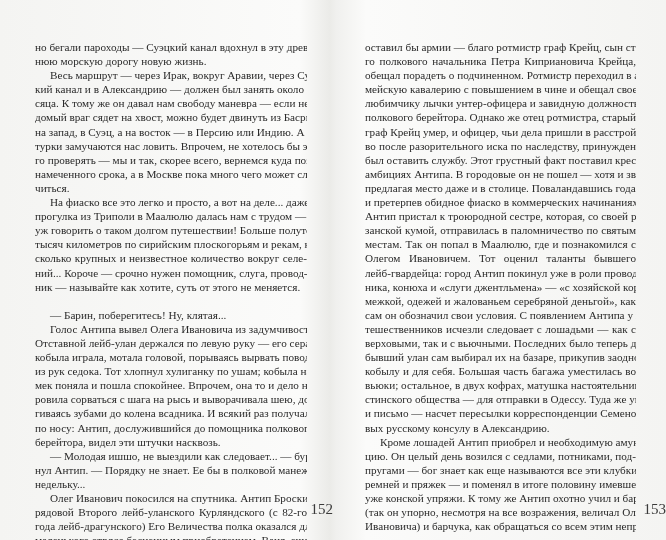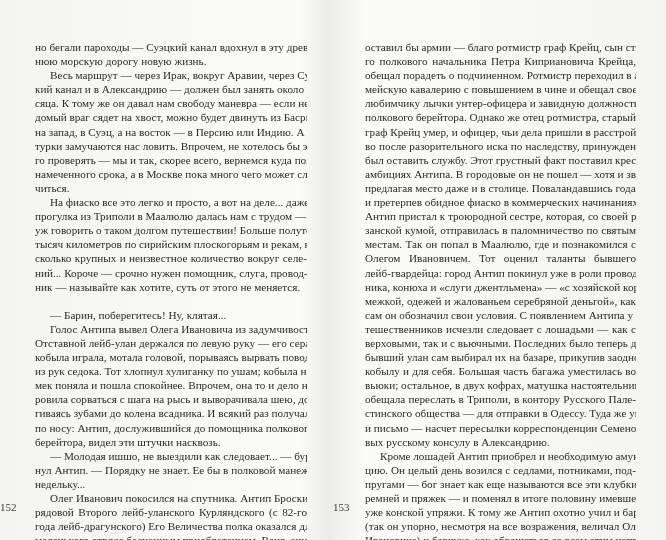--- a/index.html
+++ b/index.html
@@ -26,21 +26,21 @@
     .page.right .text-block { left: 32px; width: 271px; }
     .line {
       display: block; white-space: nowrap;
       text-align: justify; text-align-last: justify;
       height: 14.1px; overflow: hidden;
     }
     .line.indent { padding-left: 15px; }
     .line.last { text-align-last: left; }
     .page-number {
       position: absolute; top: 501px; width: 100%;
-      text-align: left; font-size: 11px; color: #3a3a3a;
+      text-align: right; font-size: 15px; color: #3a3a3a;
     }
   </style>
 </head>
 <body>
 
 <div class="spread">
   <div class="page left">
     <div class="text-block" id="left-text">
         <span class="line">но бегали пароходы — Суэцкий канал вдохнул в эту древ-</span>
         <span class="line last">нюю морскую дорогу новую жизнь.</span>
@@ -101,21 +101,20 @@
         <span class="line">Олегом Ивановичем. Тот оценил таланты бывшего</span>
         <span class="line">лейб-гвардейца: город Антип покинул уже в роли провод-</span>
         <span class="line">ника, конюха и «слуги джентльмена» — «с хозяйской кор-</span>
         <span class="line">межкой, одежей и жалованьем серебряной деньгой», как</span>
         <span class="line">сам он обозначил свои условия. С появлением Антипа у пу-</span>
         <span class="line">тешественников исчезли следовает с лошадьми — как с</span>
         <span class="line">верховыми, так и с вьючными. Последних было теперь две:</span>
         <span class="line">бывший улан сам выбирал их на базаре, прикупив заодно</span>
         <span class="line">кобылу и для себя. Большая часть багажа уместилась во</span>
         <span class="line">вьюки; остальное, в двух кофрах, матушка настоятельница</span>
-        <span class="line">обещала переслать в Триполи, в контору Русского Пале-</span>
         <span class="line">стинского общества — для отправки в Одессу. Туда же ушло</span>
         <span class="line">и письмо — насчет пересылки корреспонденции Семено-</span>
         <span class="line last">вых русскому консулу в Александрию.</span>
         <span class="line indent">Кроме лошадей Антип приобрел и необходимую амуни-</span>
         <span class="line">цию. Он целый день возился с седлами, потниками, под-</span>
         <span class="line">пругами — бог знает как еще называются все эти клубки</span>
         <span class="line">ремней и пряжек — и поменял в итоге половину имевшейся</span>
         <span class="line">уже конской упряжи. К тому же Антип охотно учил и барина</span>
         <span class="line">(так он упорно, несмотря на все возражения, величал Олега</span>
         <span class="line">Ивановича) и барчука, как обращаться со всем этим непро-</span>

